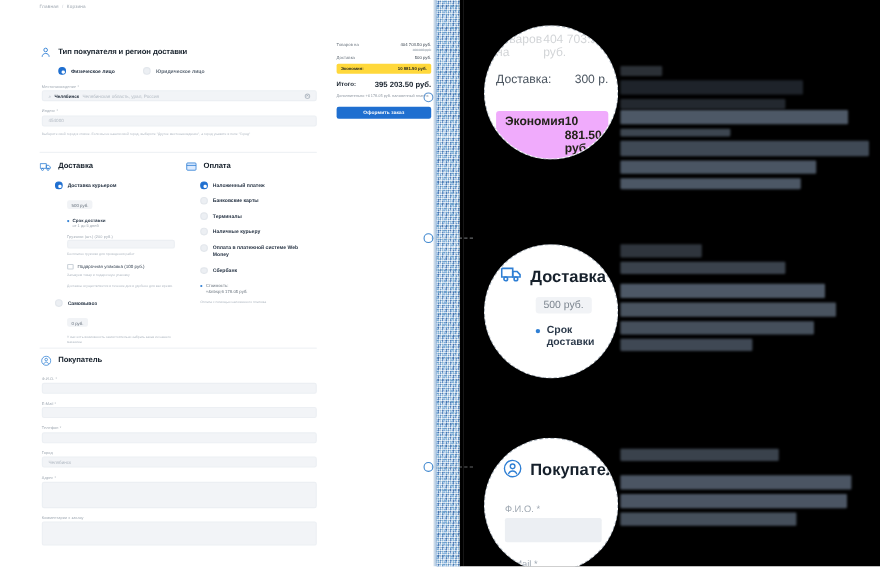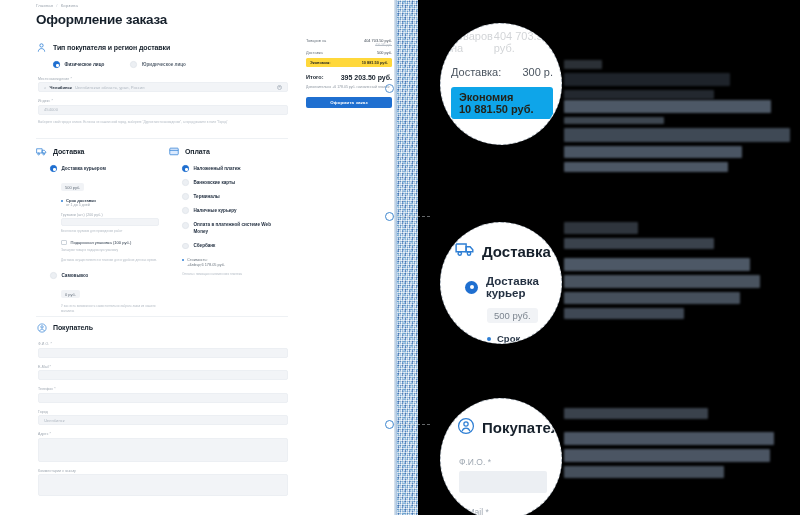--- a/index.html
+++ b/index.html
@@ -83,21 +83,21 @@
   #seamR { position:absolute; left:418px; top:0; width:3px; height:515px; background:#000; }
 
   
   #right { position:absolute; left:421px; top:0; width:379px; height:515px; background:#000; overflow:hidden; }
 
   
   .mag { position:absolute; border-radius:50%; background:#fff; border:1px dashed #b9c2cb; overflow:hidden; }
   .mag-inner { position:absolute; }
 
   .m-sum-row { display:flex; justify-content:space-between; align-items:baseline; font-size:11px; color:#4b5560; }
-  .m-save { display:flex; justify-content:space-between; background:#0ea5e9; border-radius:3px; padding:4px 8px; font-size:11px; color:#23231a; font-weight:bold;flex-direction:column; }
+  .m-save { display:flex; justify-content:space-between; background:#f0abfc; border-radius:3px; padding:4px 8px; font-size:11px; color:#23231a; font-weight:bold; }
   .m-h { font-size:15px; font-weight:bold; color:#16202b; }
   .m-ico { width:20px; height:20px; color:#2f7fd4; }
   .m-rad { width:13px; height:13px; border-radius:50%; background:#1f6fd0; position:relative; flex:0 0 13px; }
   .m-rad:after{ content:""; position:absolute; left:4.5px; top:4.5px; width:4px; height:4px; border-radius:50%; background:#fff; }
   .m-lbl { font-size:11.5px; font-weight:bold; color:#253243; }
   .m-pill { display:inline-block; background:#f1f3f6; border-radius:3px; padding:2px 7px; font-size:9.5px; color:#7c858f; }
   .m-bul { width:4px;height:4px;border-radius:50%;background:#2f7fd4;flex:0 0 4px; }
   .m-s1 { font-size:9.5px; font-weight:bold; color:#2c3a4b; }
   .m-flabel { font-size:8.5px; color:#9fa8b2; }
   .m-field { background:#eceff3; border-radius:2px; }
@@ -112,21 +112,20 @@
 </style>
 </head>
 <body>
 
 <div id="page">
 
   <div class="breadcrumb">
     <a>Главная</a><span class="sep">/</span><a>Корзина</a>
   </div>
 
-  <div class="page-title">Оформление заказа</div>
 
   <div class="card" style="left:36px; top:42px; width:252px;">
     <div class="sec-head">
       <span class="sec-ico">
         <svg viewBox="0 0 16 16" width="11" height="11" fill="none" stroke="#2f7fd4" stroke-width="1.2">
           <circle cx="8" cy="5" r="2.4"></circle>
             <path d="M3.4 14c0-2.8 2-4.4 4.6-4.4S12.6 11.2 12.6 14"></path>
         </svg>
       </span>
       <span class="ttl">Тип покупателя и регион доставки</span>
@@ -384,21 +383,21 @@
     <div class="red-ln" style="width:160px;height:12px;background:#454f5b;"></div>
   </div>
 
   <div class="mag" style="left:19px; top:23px; width:122px; height:122px;">
     <div class="mag-inner" style="left:-2px; top:6px; width:126px;">
       <div style="padding:0 12px;">
         <div class="m-sum-row" style="opacity:.25; margin-bottom:2px;">
           <span>Товаров на</span>
           <span>404 703.50 руб.</span>
         </div>
-        <div class="m-sum-row" style="margin:12px 0 9px;">
+        <div class="m-sum-row" style="margin:12px 0 23px;">
           <span>Доставка:</span>
           <span>300 р.</span>
         </div>
         <div class="m-save">
           <span>Экономия</span>
           <span>10 881.50 руб.</span>
         </div>
 
       </div>
     </div>
@@ -411,24 +410,20 @@
           <span class="m-ico">
             <svg viewBox="0 0 18 14" width="20" height="16" fill="none" stroke="#2f7fd4" stroke-width="1.3">
               <path d="M1 2.5h9v7H1z"></path>
                 <path d="M10 5h3.6l2.4 2.6v1.9H10z"></path>
               <circle cx="4.3" cy="11.1" r="1.5"></circle>
                 <circle cx="12.6" cy="11.1" r="1.5"></circle>
             </svg>
           </span>
           <span class="m-h">Доставка</span>
         </div>
-        <div style="display:flex; align-items:center; gap:8px; margin:14px 0 0 10px;">
-          <span class="m-rad"></span>
-          <span class="m-lbl">Доставка курьер</span>
-        </div>
         <div style="margin:6px 0 0 32px;">
           <span class="m-pill">500 руб.</span>
         </div>
         <div style="display:flex; gap:6px; margin:10px 0 0 32px; align-items:flex-start;">
           <span class="m-bul" style="margin-top:4px"></span>
           <div>
             <div class="m-s1">Срок доставки</div>
 
           </div>
         </div>

